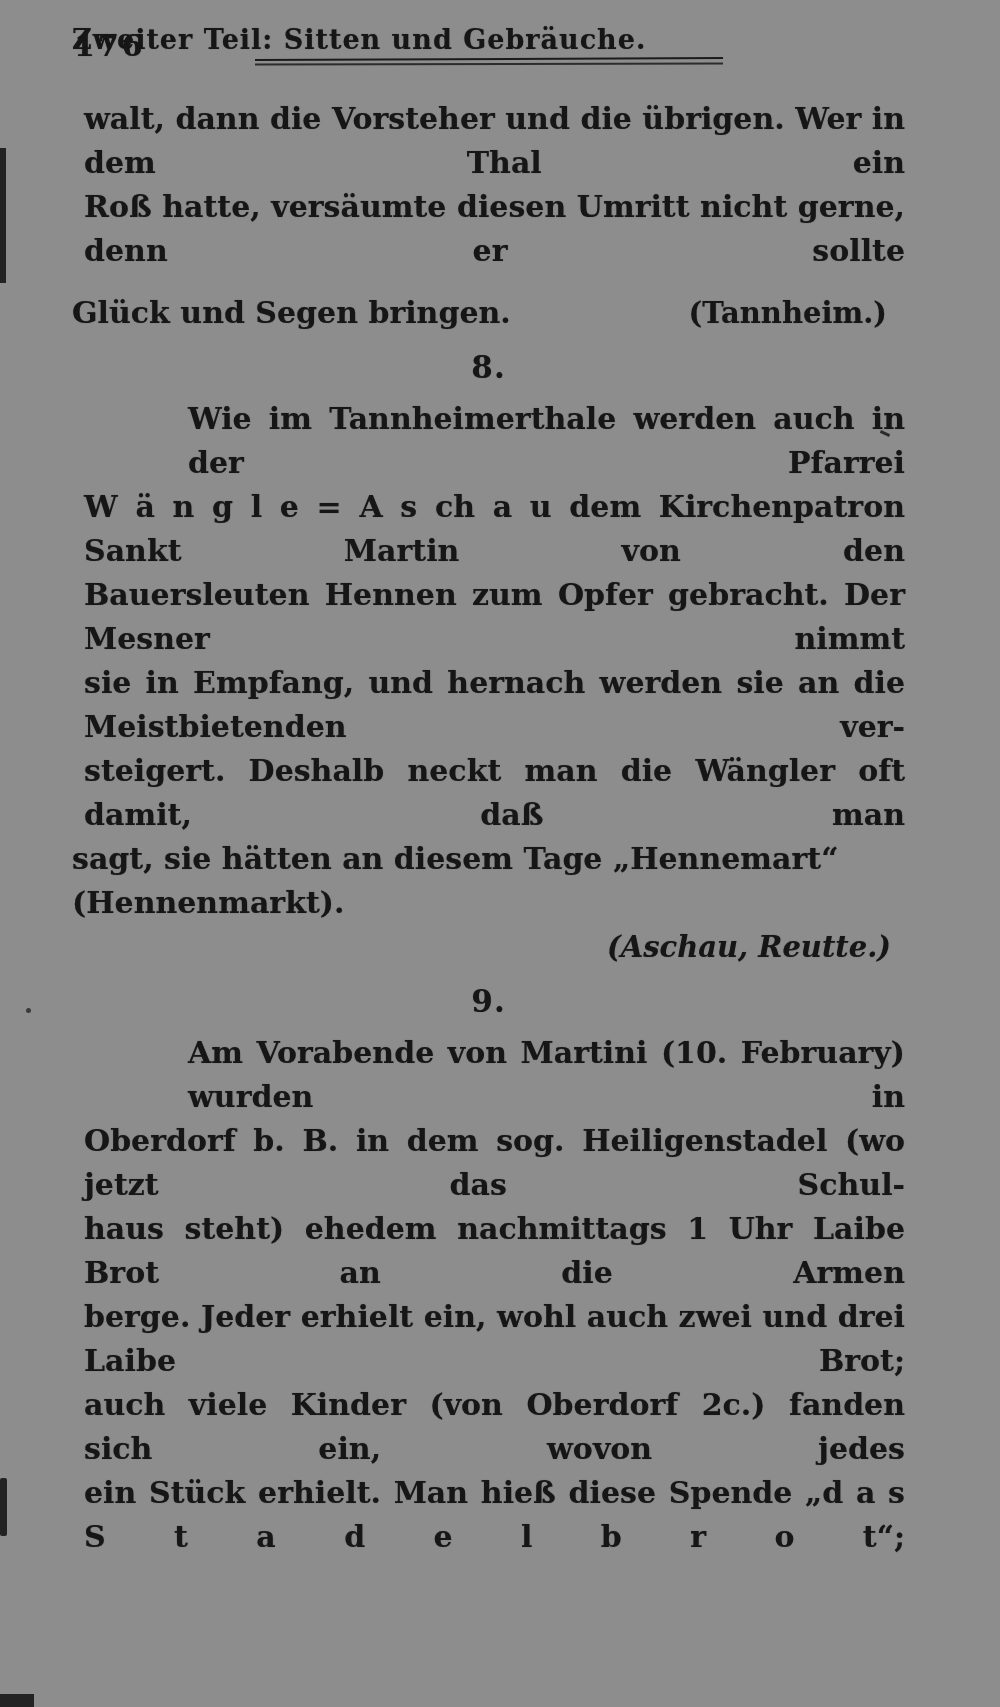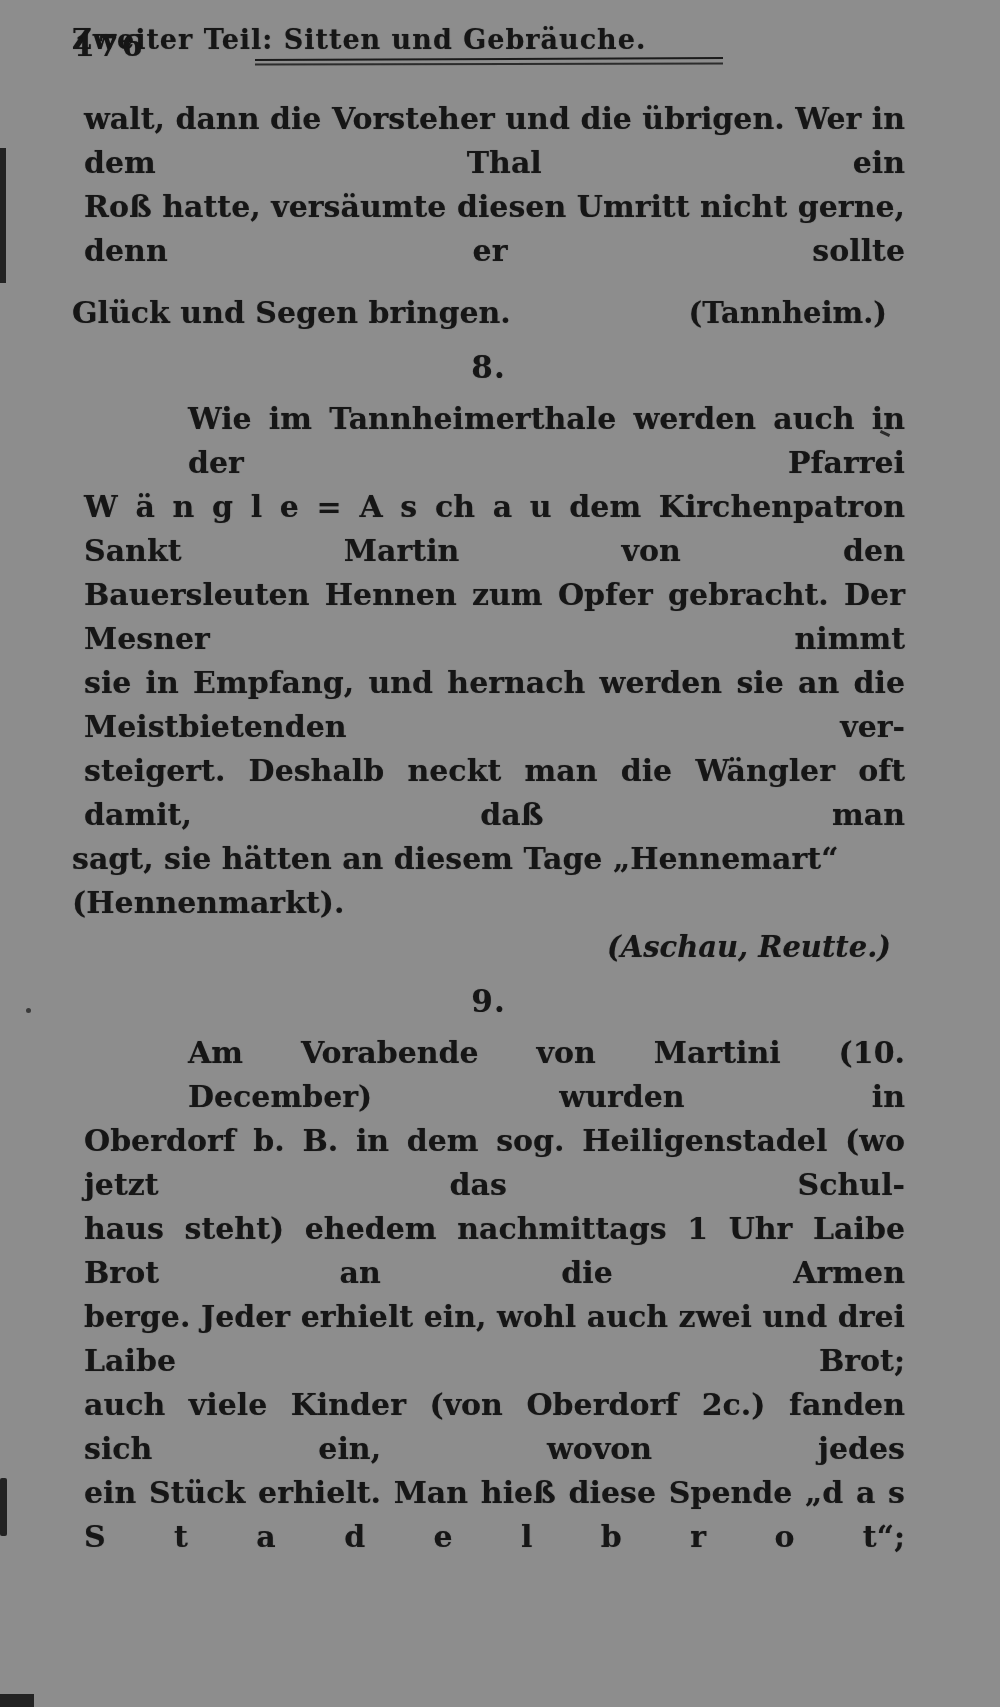--- a/index.html
+++ b/index.html
@@ -82,21 +82,21 @@
           <div class="line j indent">Wie im Tannheimerthale werden auch in der Pfarrei</div>
           <div class="line j">W ä n g l e = A s ch a u  dem Kirchenpatron Sankt Martin von den</div>
           <div class="line j">Bauersleuten Hennen zum Opfer gebracht.  Der Mesner nimmt</div>
           <div class="line j">sie in Empfang, und hernach werden sie an die Meistbietenden ver-</div>
           <div class="line j">steigert.  Deshalb neckt man die Wängler oft damit, daß man</div>
           <div class="line">sagt, sie hätten an diesem Tage „Hennemart“ (Hennenmarkt).</div>
         </div>
         <div class="citation right">(Aschau, Reutte.)</div>
         <div class="section-number">9.</div>
         <div>
-          <div class="line j indent">Am Vorabende von Martini (10. December) wurden in</div>
+          <div class="line j indent">Am Vorabende von Martini (10. February) wurden in</div>
           <div class="line j">Oberdorf b. B. in dem sog. Heiligenstadel (wo jetzt das Schul-</div>
           <div class="line j">haus steht) ehedem nachmittags 1 Uhr Laibe Brot an die Armen</div>
           <div class="line j">berge.  Jeder erhielt ein, wohl auch zwei und drei Laibe Brot;</div>
           <div class="line j">auch viele Kinder (von Oberdorf 2c.) fanden sich ein, wovon jedes</div>
           <div class="line j">ein Stück erhielt.  Man hieß diese Spende „d a s  S t a d e l b r o t“;</div>
         </div>
       </div>
   </div>
 
   <div class="artifact art-a"></div>

